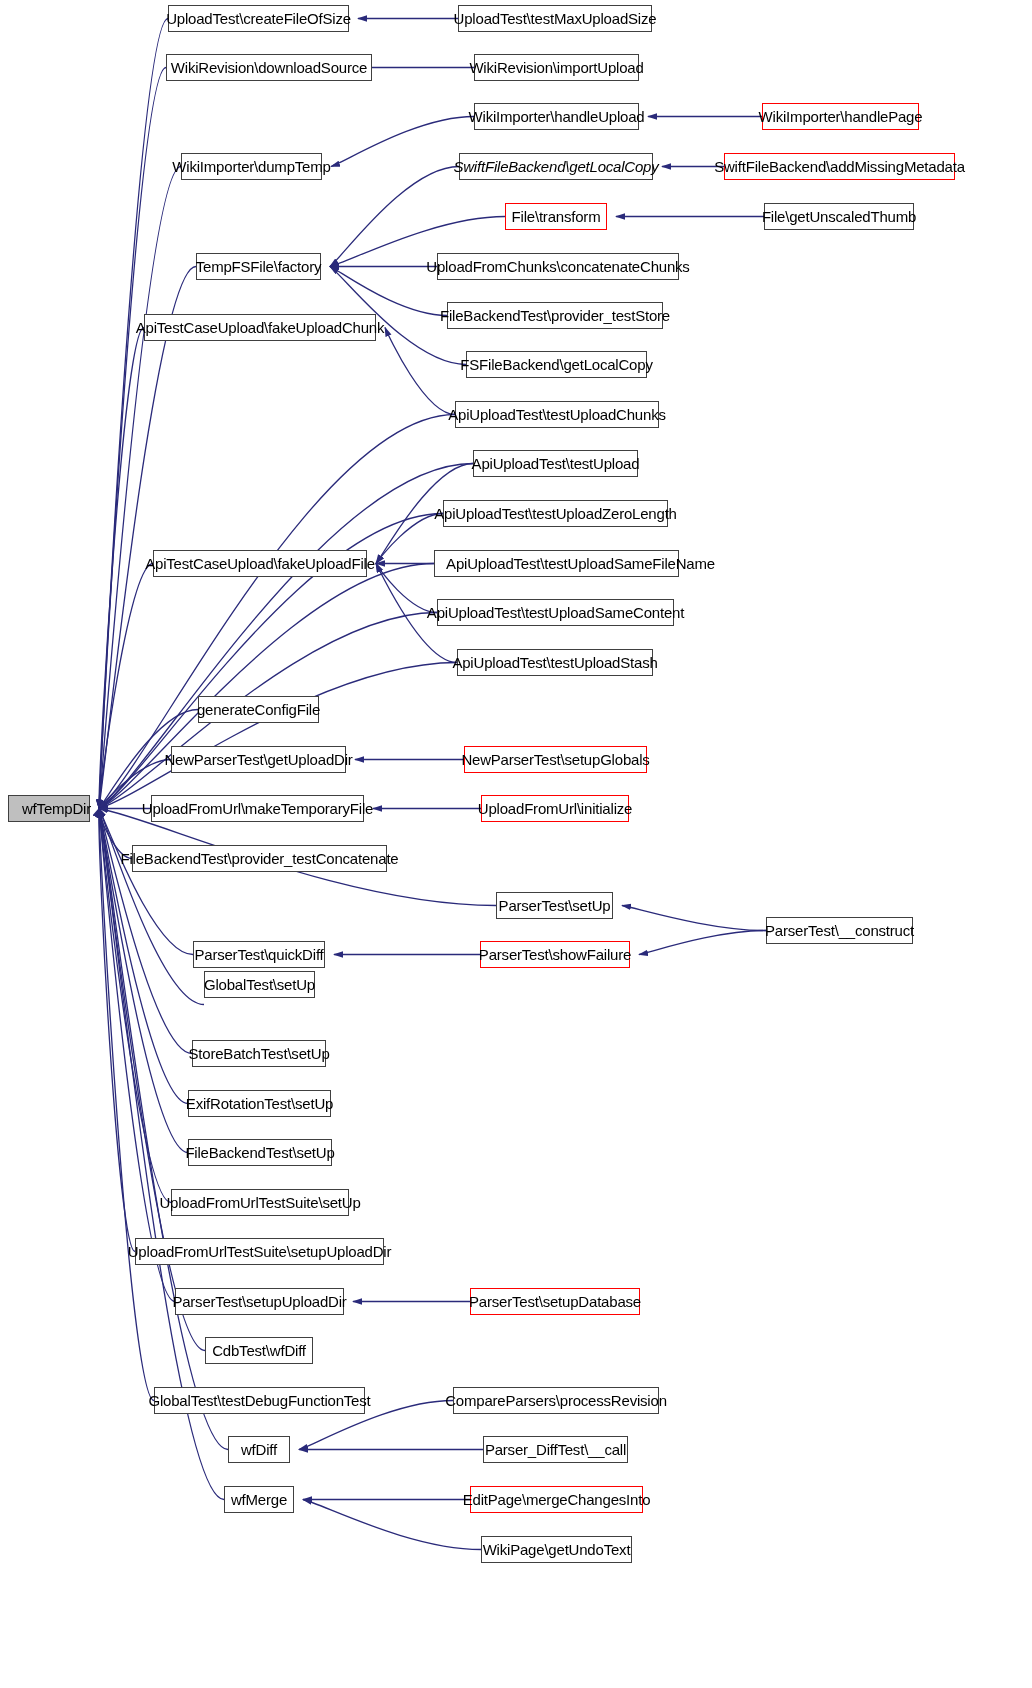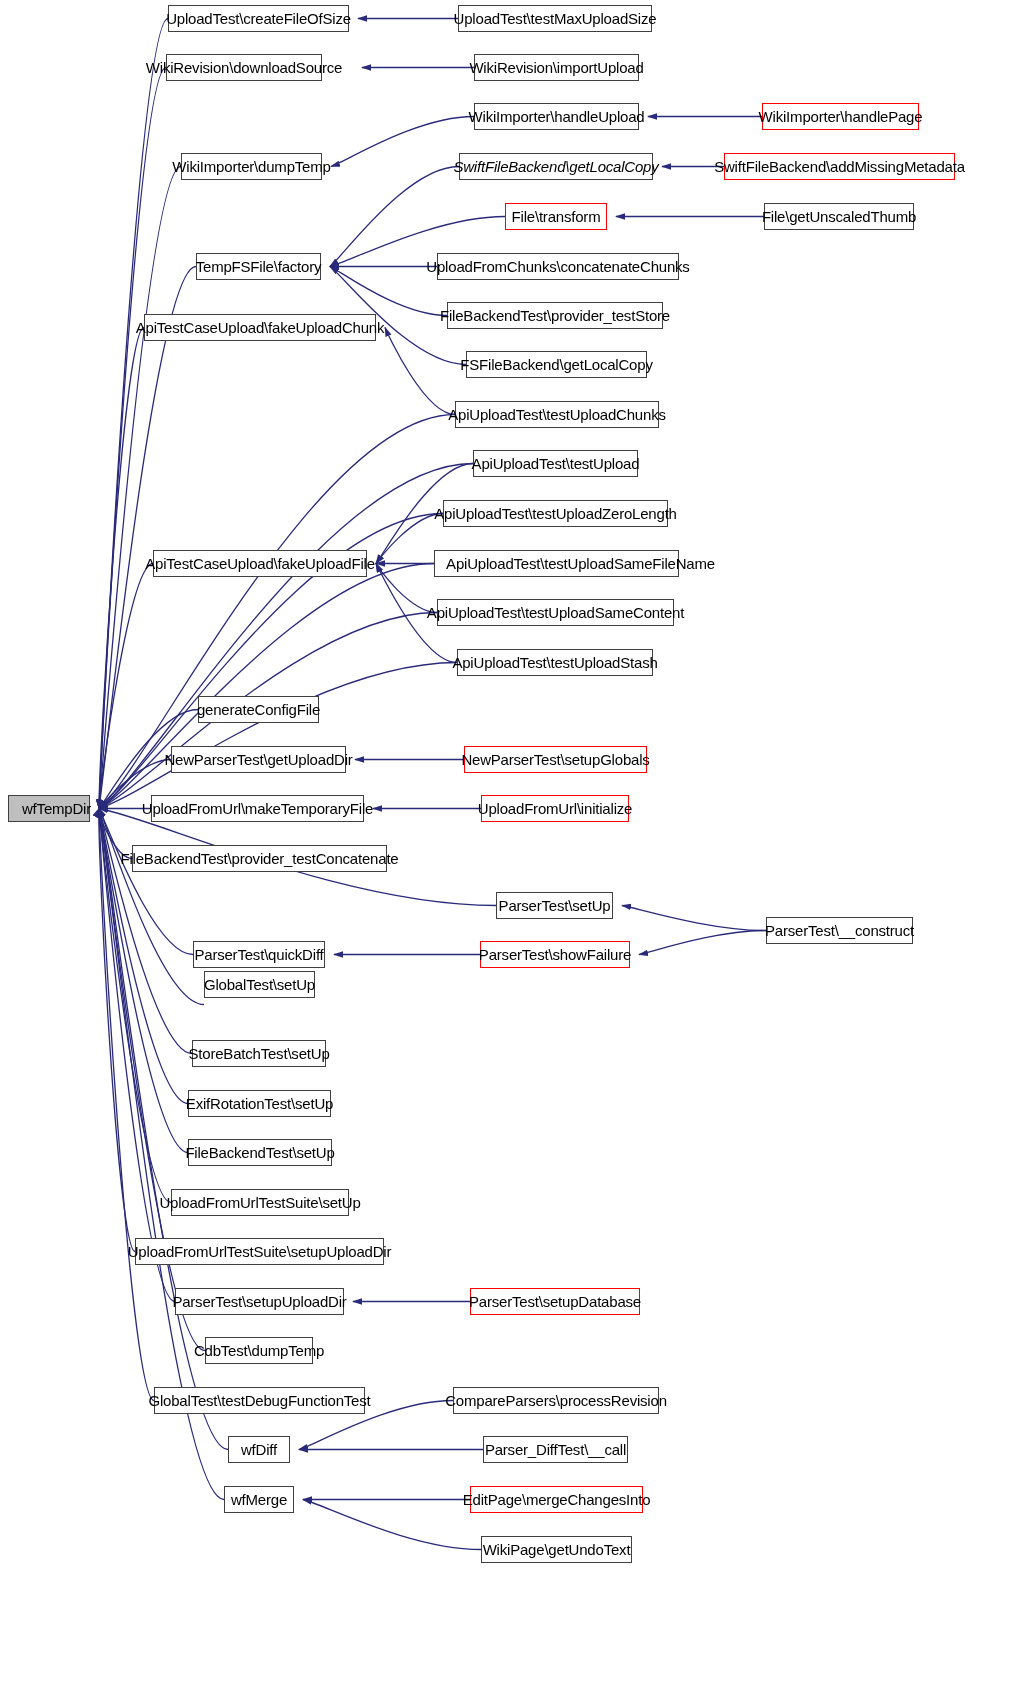--- a/index.html
+++ b/index.html
@@ -82,21 +82,21 @@
         <path d="M224,1499.5 C173.07999999999998,1499.5 111.44,877.6 99,808.5" fill="none" stroke="#2a2a7a" stroke-width="1.3" marker-end="url(#arrow)"></path>
       </g>
   </svg>
   <div id="nodes">
       <div class="node dark" style="left: 168px; top: 5px; width: 181px; height: 27px;">
         <span>UploadTest\createFileOfSize</span>
       </div>
       <div class="node dark" style="left: 458px; top: 5px; width: 194px; height: 27px;">
         <span>UploadTest\testMaxUploadSize</span>
       </div>
-      <div class="node dark" style="left: 166px; top: 54px; width: 156px; height: 27px;">
+      <div class="node dark" style="left: 166px; top: 54px; width: 206px; height: 27px;">
         <span>WikiRevision\downloadSource</span>
       </div>
       <div class="node dark" style="left: 474px; top: 54px; width: 165px; height: 27px; text-align: right;">
         <span>WikiRevision\importUpload</span>
       </div>
       <div class="node dark" style="left: 474px; top: 103px; width: 165px; height: 27px;">
         <span>WikiImporter\handleUpload</span>
       </div>
       <div class="node red" style="left: 762px; top: 103px; width: 157px; height: 27px;">
         <span>WikiImporter\handlePage</span>
@@ -203,21 +203,21 @@
       <div class="node dark" style="left: 135px; top: 1238px; width: 249px; height: 27px;">
         <span>UploadFromUrlTestSuite\setupUploadDir</span>
       </div>
       <div class="node dark" style="left: 175px; top: 1288px; width: 169px; height: 27px;">
         <span>ParserTest\setupUploadDir</span>
       </div>
       <div class="node red" style="left: 470px; top: 1288px; width: 170px; height: 27px;">
         <span>ParserTest\setupDatabase</span>
       </div>
       <div class="node dark" style="left: 205px; top: 1337px; width: 108px; height: 27px;">
-        <span>CdbTest\dumpTemp</span>
+        <span>CdbTest\wfDiff</span>
       </div>
       <div class="node dark" style="left: 154px; top: 1387px; width: 211px; height: 27px;">
         <span>GlobalTest\testDebugFunctionTest</span>
       </div>
       <div class="node dark" style="left: 453px; top: 1387px; width: 206px; height: 27px;">
         <span>CompareParsers\processRevision</span>
       </div>
       <div class="node dark" style="left: 228px; top: 1436px; width: 62px; height: 27px;">
         <span>wfDiff</span>
       </div>

